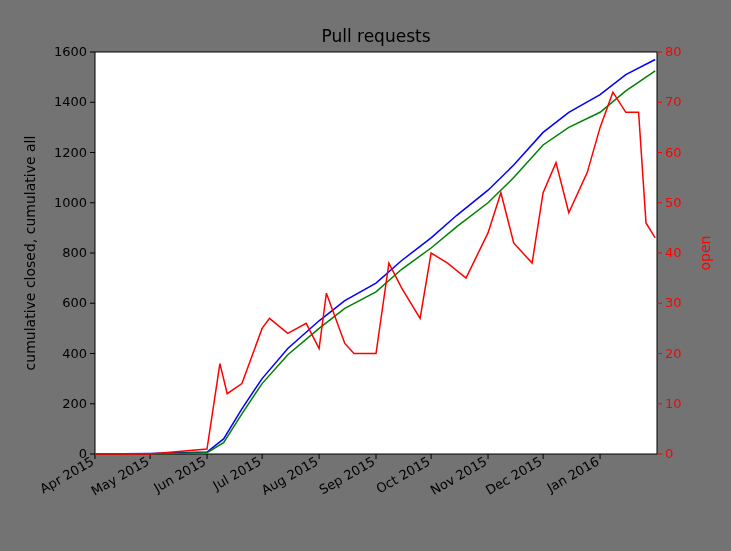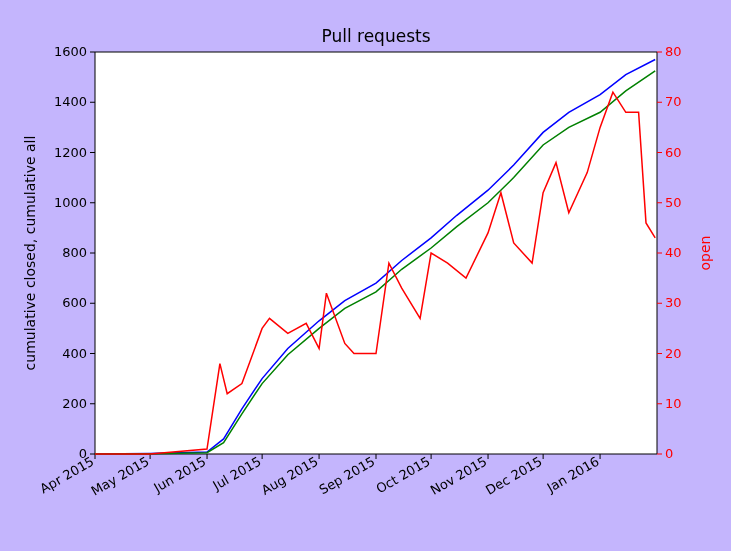--- a/index.html
+++ b/index.html
@@ -5,21 +5,21 @@
   body {
     margin: 0;
     padding: 0;
     font-family: "DejaVu Sans", Arial, sans-serif;
     background: #ffffff;
   }
   .chart-container {
     position: relative;
     width: 731px;
     height: 551px;
-    background: #c4b5fd;
+    background: #737373;
   }
   svg {
     display: block;
   }
   .axis-line {
     stroke: #000;
     stroke-width: 1;
     fill: none;
   }
   .tick {

